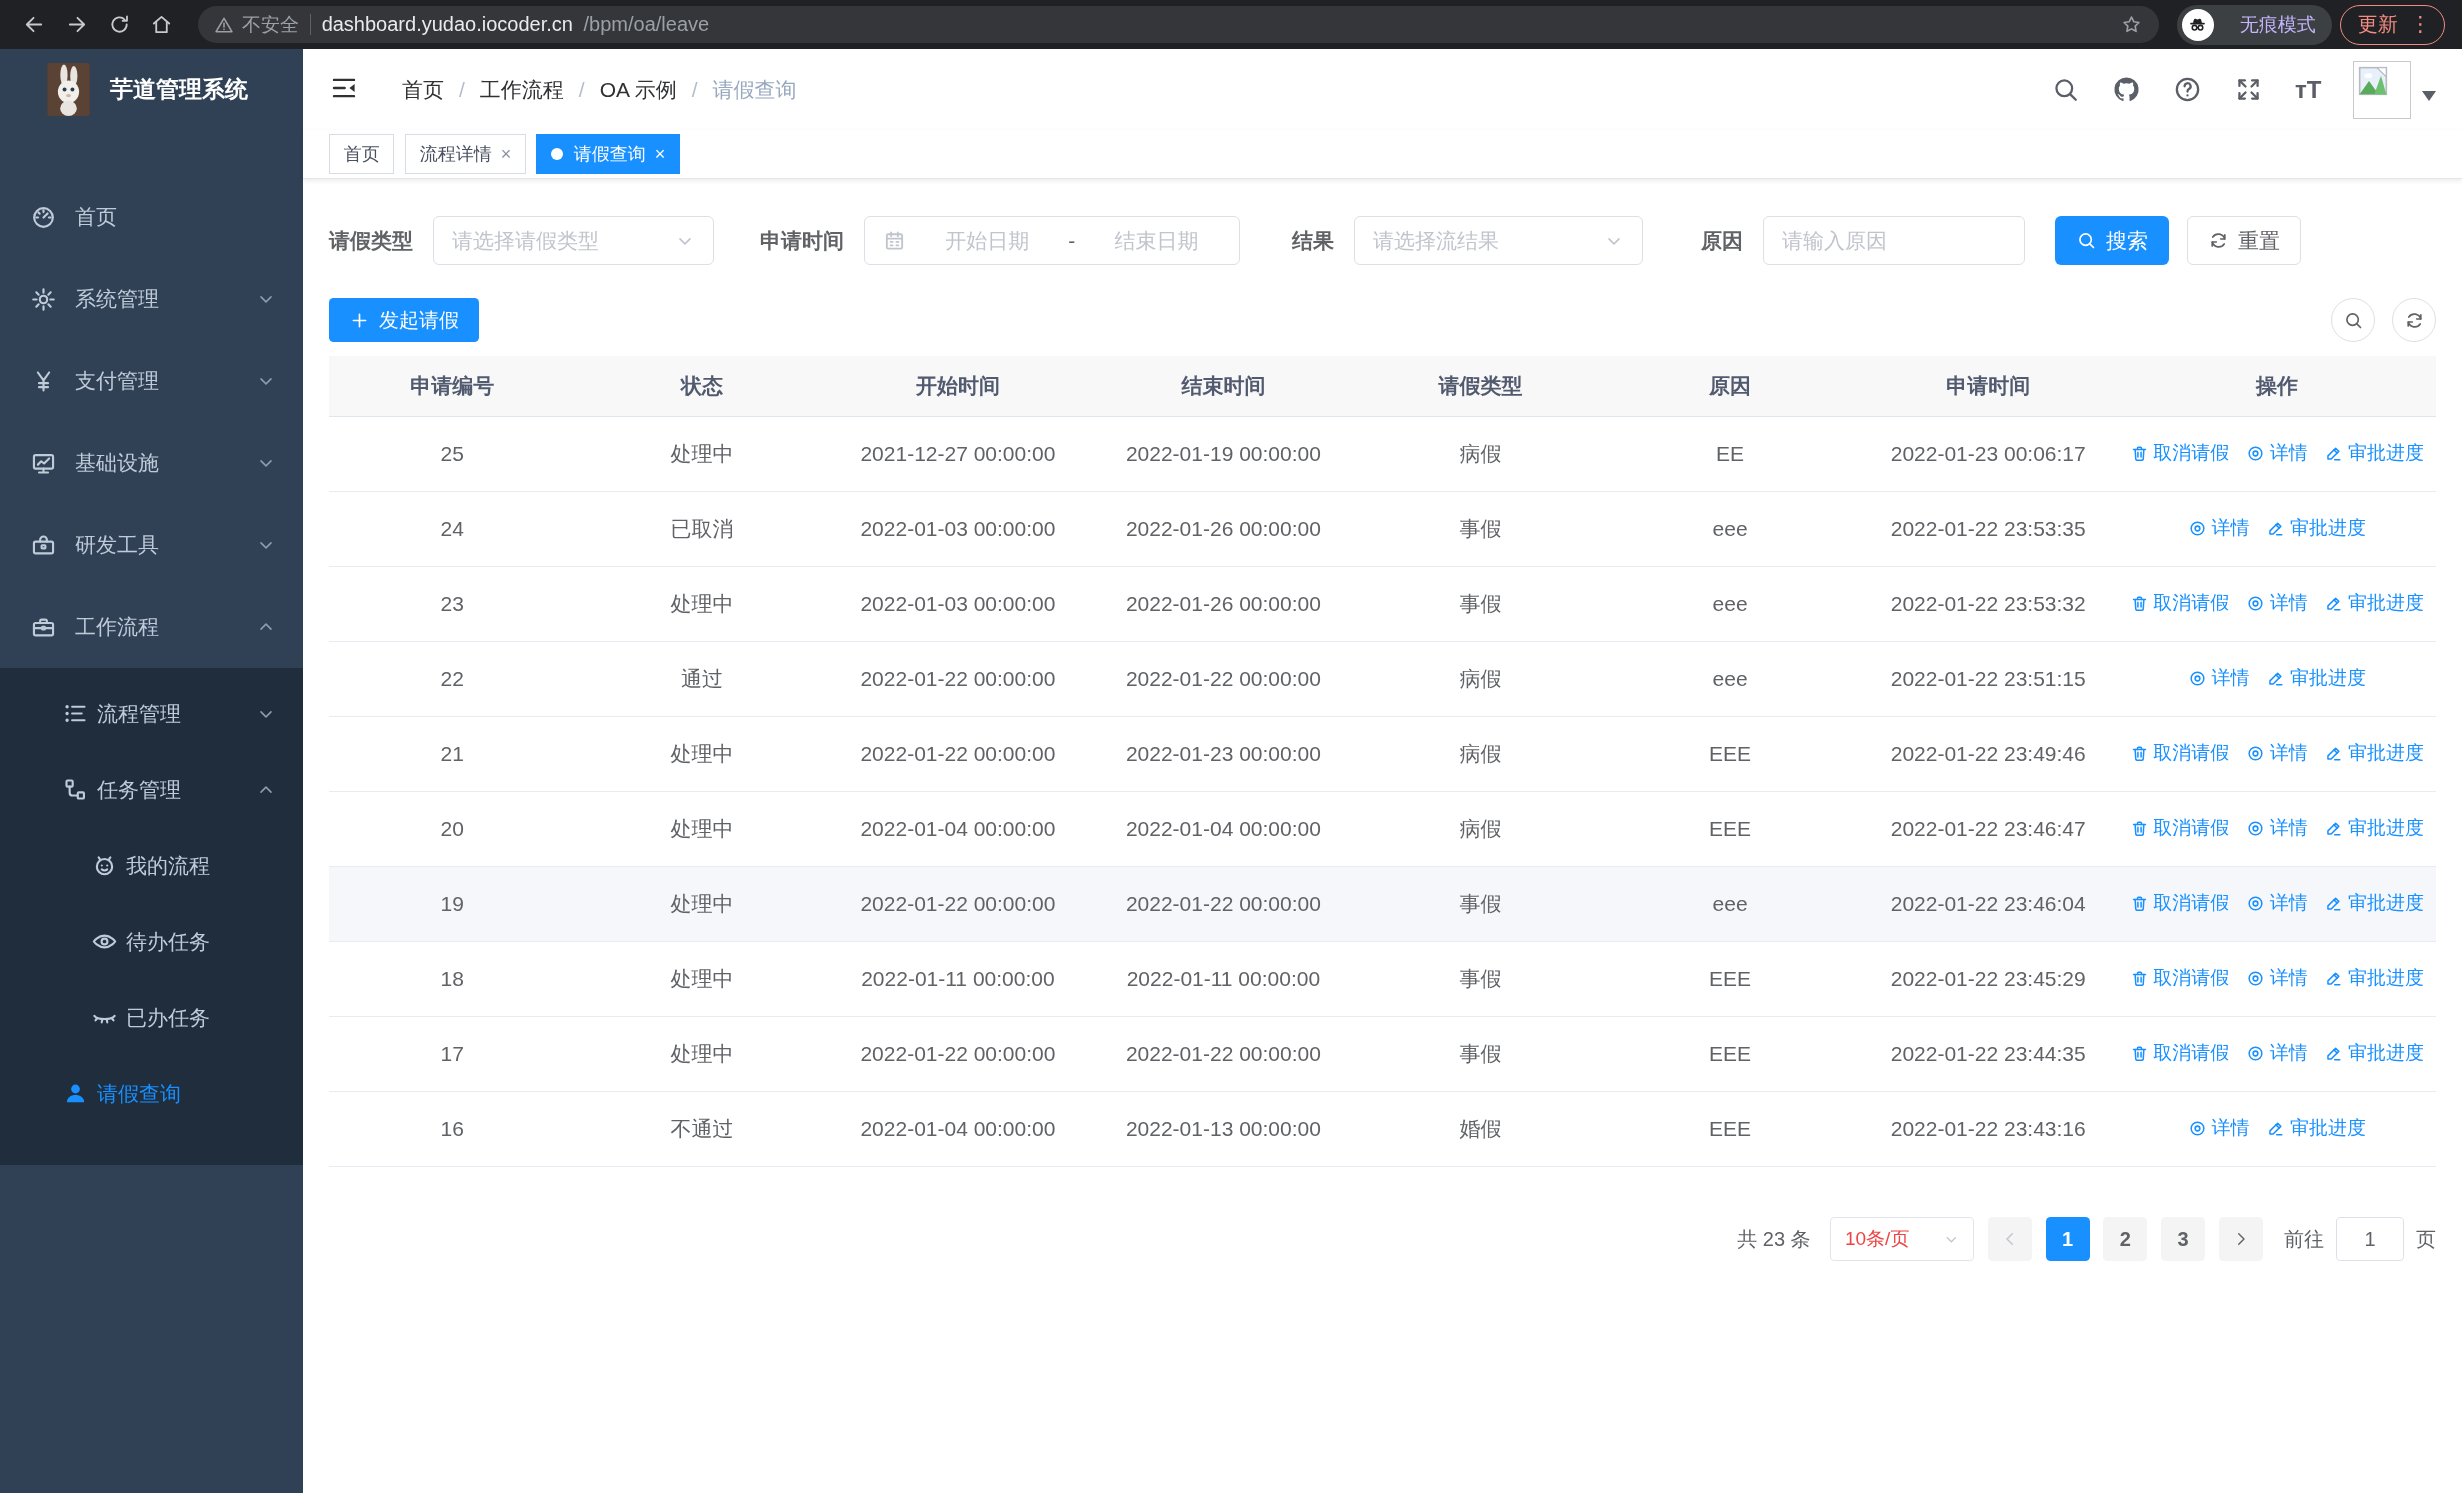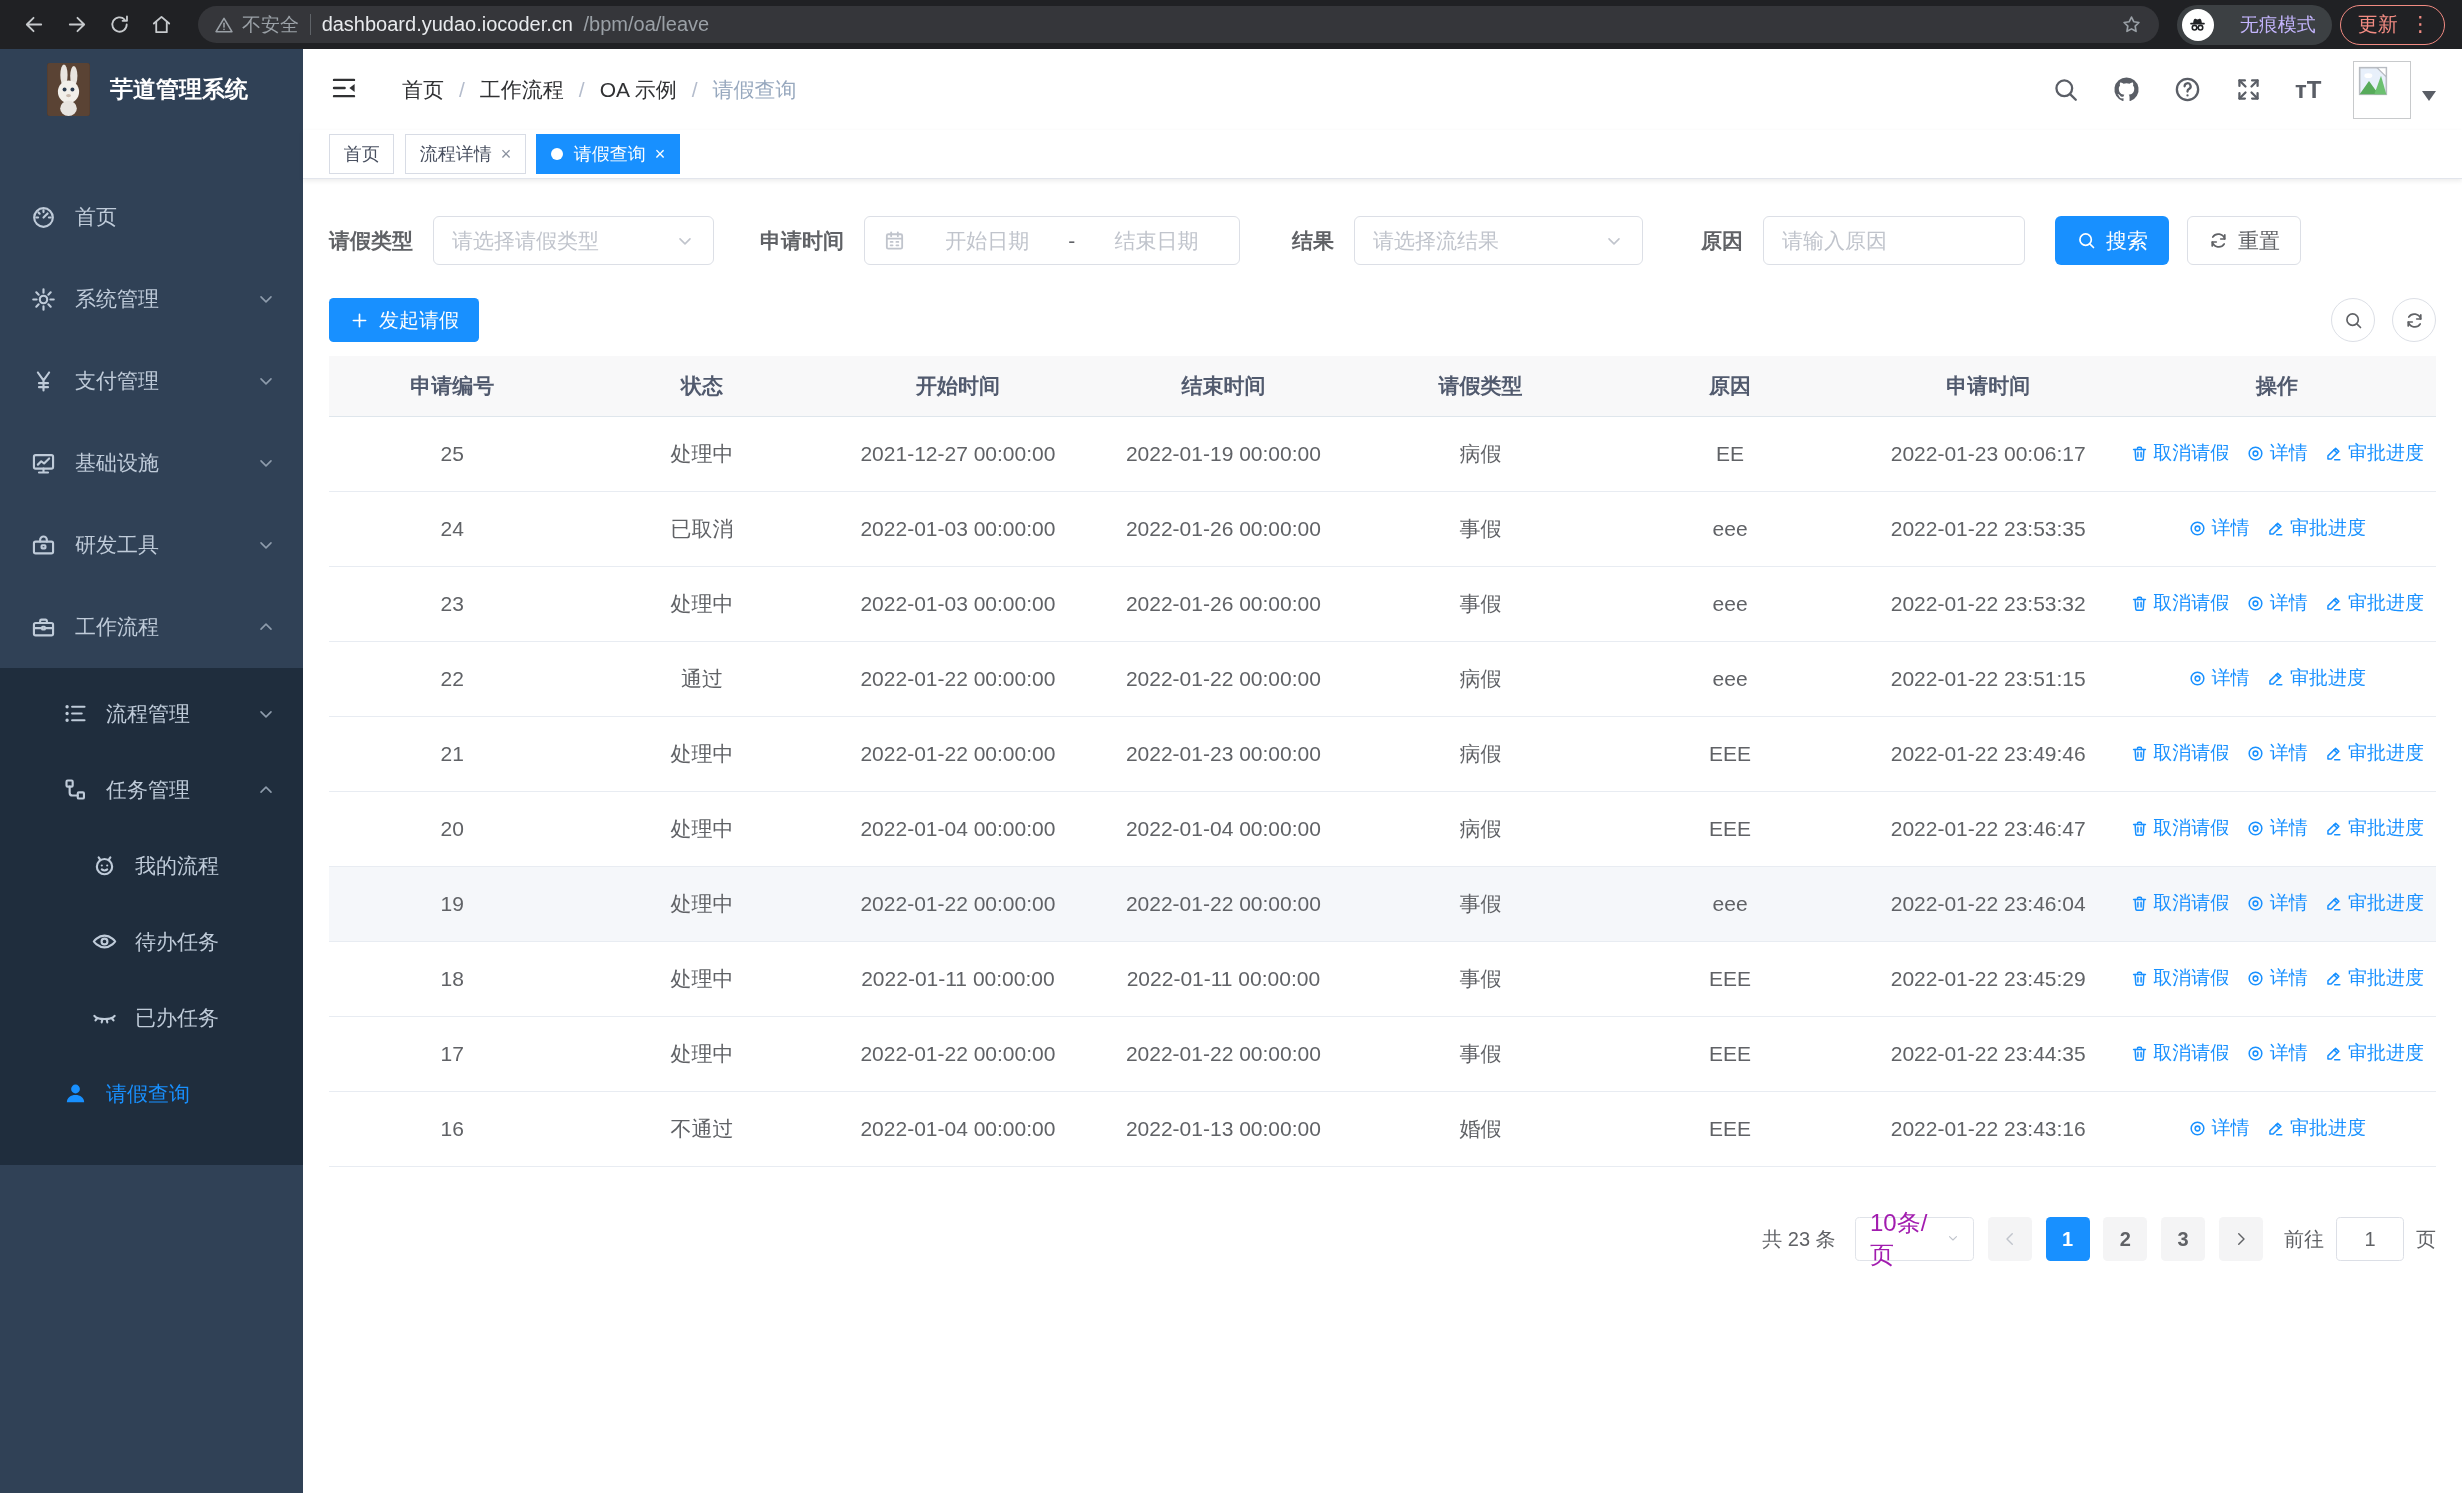--- a/index.html
+++ b/index.html
@@ -33,21 +33,21 @@
   .logo .rabbit { width:43px; height:53px; border-radius:3px; background:#4a3528; position:relative; overflow:hidden; flex-shrink:0; }
   .logo .rabbit svg { width:100%; height:100%; }
   .logo .brand { color:#fff; font-size:23px; font-weight:bold; white-space:nowrap; }
   .menu { padding-top:46px; }
   .m-item { height:82px; display:flex; align-items:center; padding:0 27px 0 30px; gap:18px; font-size:21px; cursor:pointer; }
   .m-item .micon { width:27px; height:27px; flex-shrink:0; }
   .m-item .micon svg { width:27px; height:27px; }
   .m-item .mlabel { flex:1; white-space:nowrap; }
   .m-item .arrow { width:20px; height:20px; color:#8e9cac; }
   .sub-wrap { background:#1f2d3d; padding:7.6px 0 33px 0; }
-  .s-item { height:76px; display:flex; align-items:center; gap:17px; font-size:21px; padding-right:27px; cursor:pointer; }
+  .s-item { height:76px; display:flex; align-items:center; gap:8px; font-size:21px; padding-right:27px; cursor:pointer; }
   .s-item.lv2 { padding-left:62px; }
   .s-item.lv3 { padding-left:91px; }
   .s-item .micon { width:27px; height:27px; flex-shrink:0; }
   .s-item .micon svg { width:27px; height:27px; }
   .s-item .mlabel { flex:1; white-space:nowrap; }
   .s-item .arrow { width:20px; height:20px; color:#8e9cac; }
   .s-item.active { color:#1890ff; }
 
   
   .main { flex:1; min-width:0; display:flex; flex-direction:column; background:#fff; }
@@ -100,21 +100,21 @@
 
   table.grid { width:100%; margin-top:13.7px; border-collapse:collapse; table-layout:fixed; }
   .grid th { height:61px; background:#f8f8f9; color:#515a6e; font-size:21px; font-weight:bold; border-bottom:1.5px solid #dfe6ec; }
   .grid td { height:75px; font-size:21px; color:#606266; text-align:center; border-bottom:1.5px solid #e8ecf2; white-space:nowrap; overflow:hidden; }
   .grid tr.highlight td { background:#f5f7fa; }
   .alink { color:#1890ff; font-size:19px; display:inline-flex; align-items:center; gap:4.6px; margin:0 8.4px; cursor:pointer; text-decoration:none; white-space:nowrap; }
   .alink svg { width:19px; height:19px; }
 
   .pager { margin-top:50px; display:flex; align-items:center; justify-content:flex-end; gap:13.7px; font-size:20px; color:#606266; padding-bottom:46px; }
   .pg-total { margin-right:6px; }
-  .pg-size { width:119px; height:44px; border:1.5px solid #e0e3e9; border-radius:4.6px; display:flex; align-items:center; padding:0 13.7px; gap:7.6px; color:#a21caf; font-size:24px; cursor:pointer; }
+  .pg-size { width:144px; height:44px; border:1.5px solid #e0e3e9; border-radius:4.6px; display:flex; align-items:center; padding:0 13.7px; gap:7.6px; color:#ef4444; font-size:19px; cursor:pointer; }
   .pg-size .chev { width:16.7px; height:16.7px; color:#c0c4cc; margin-left:auto; }
   .pg-btn { min-width:44px; height:44px; padding:0 4.6px; background:#f4f4f5; border-radius:4.6px; display:flex; align-items:center; justify-content:center; font-size:20px; font-weight:bold; color:#606266; cursor:pointer; }
   .pg-btn.active { background:#1890ff; color:#fff; }
   .pg-arrow svg { width:18px; height:18px; }
   .pg-arrow.disabled { color:#c0c4cc; }
   .pg-goto { display:flex; align-items:center; gap:12px; margin-left:7.6px; }
   .pg-input { width:68px; height:44px; border:1.5px solid #dcdfe6; border-radius:4.6px; text-align:center; font-size:20px; color:#606266; outline:none; font-family:inherit; }
 </style>
 </head>
 <body>

